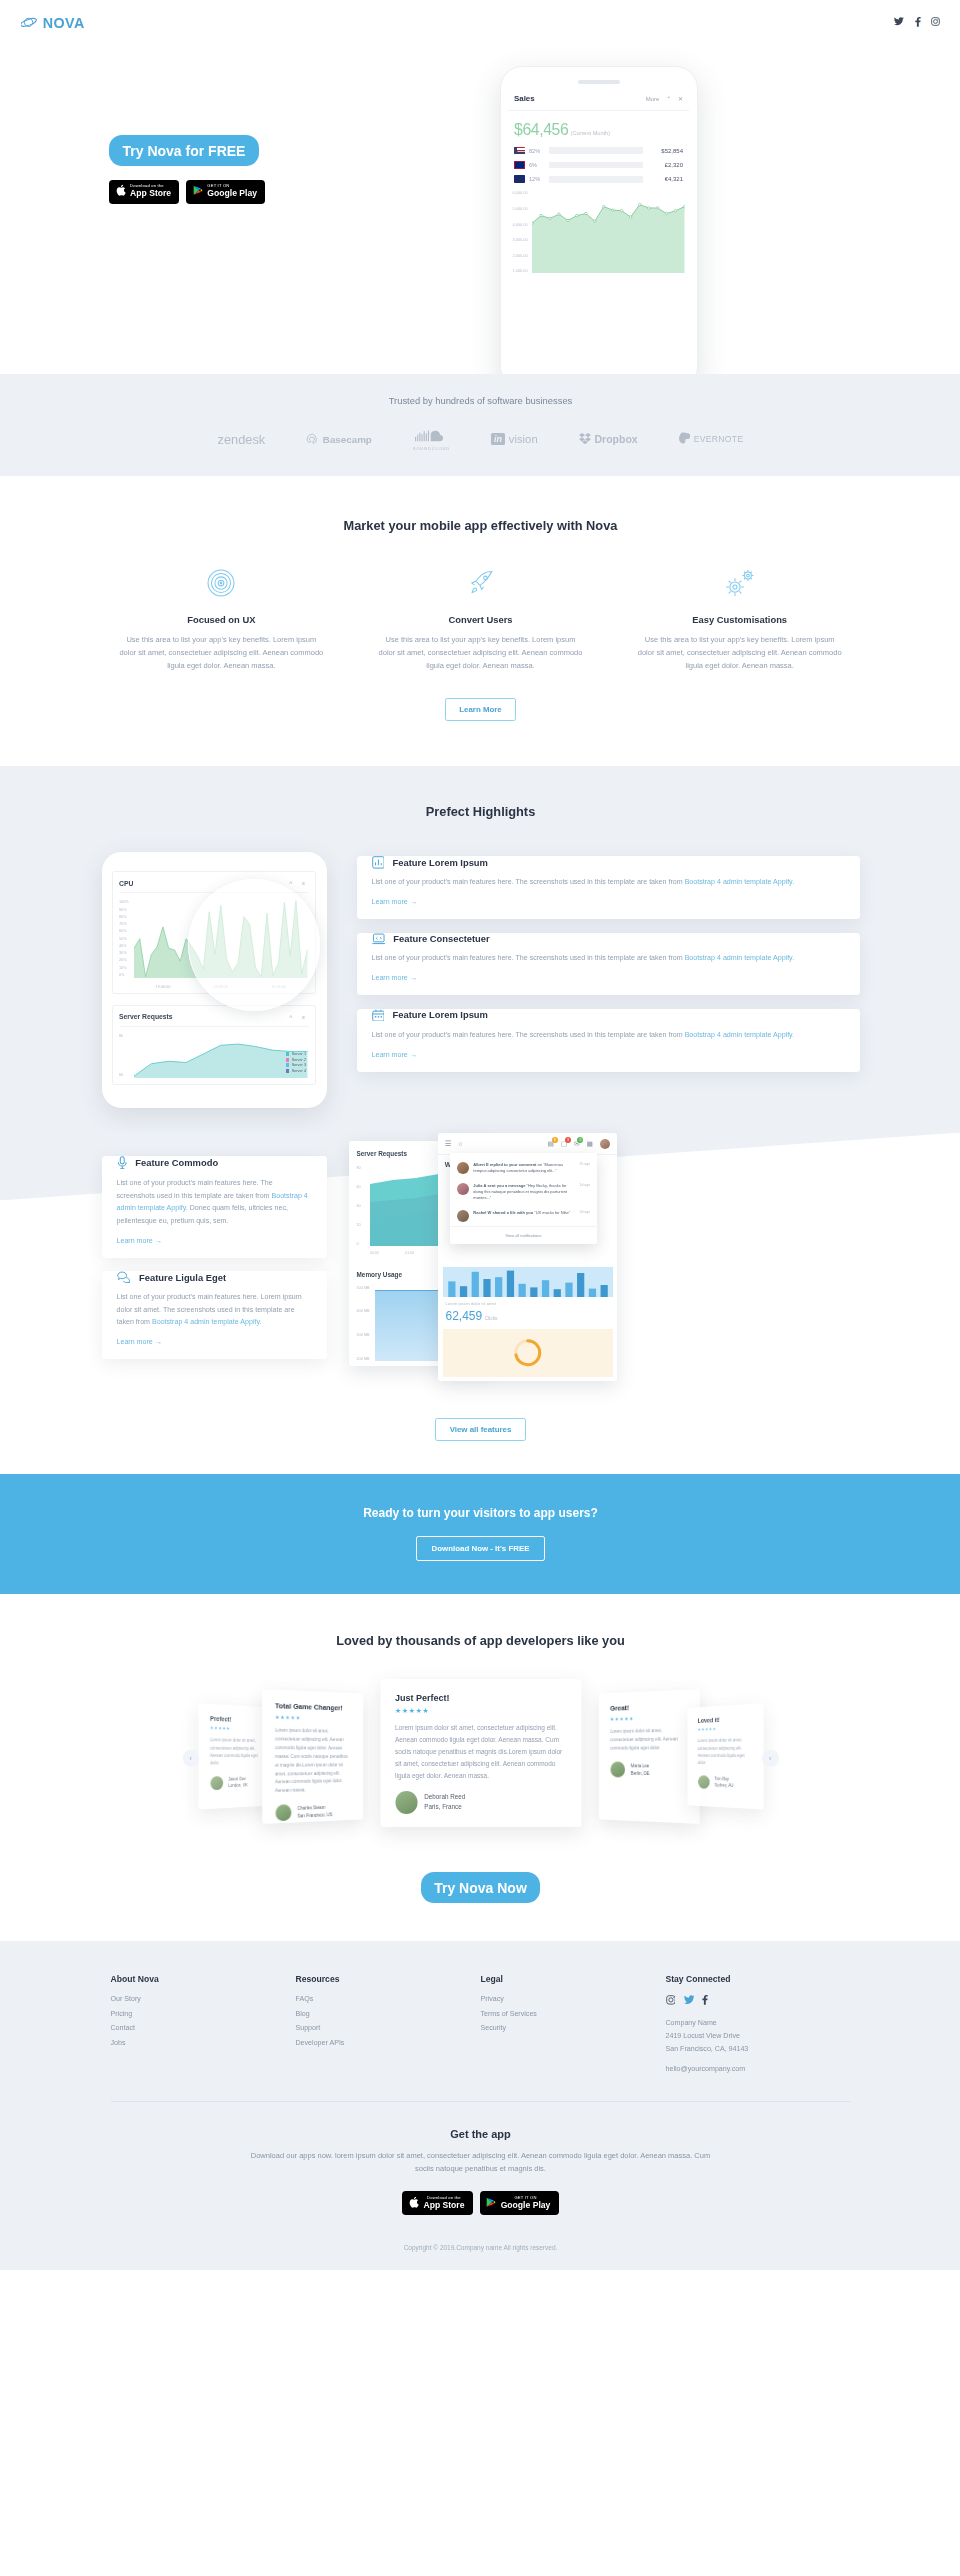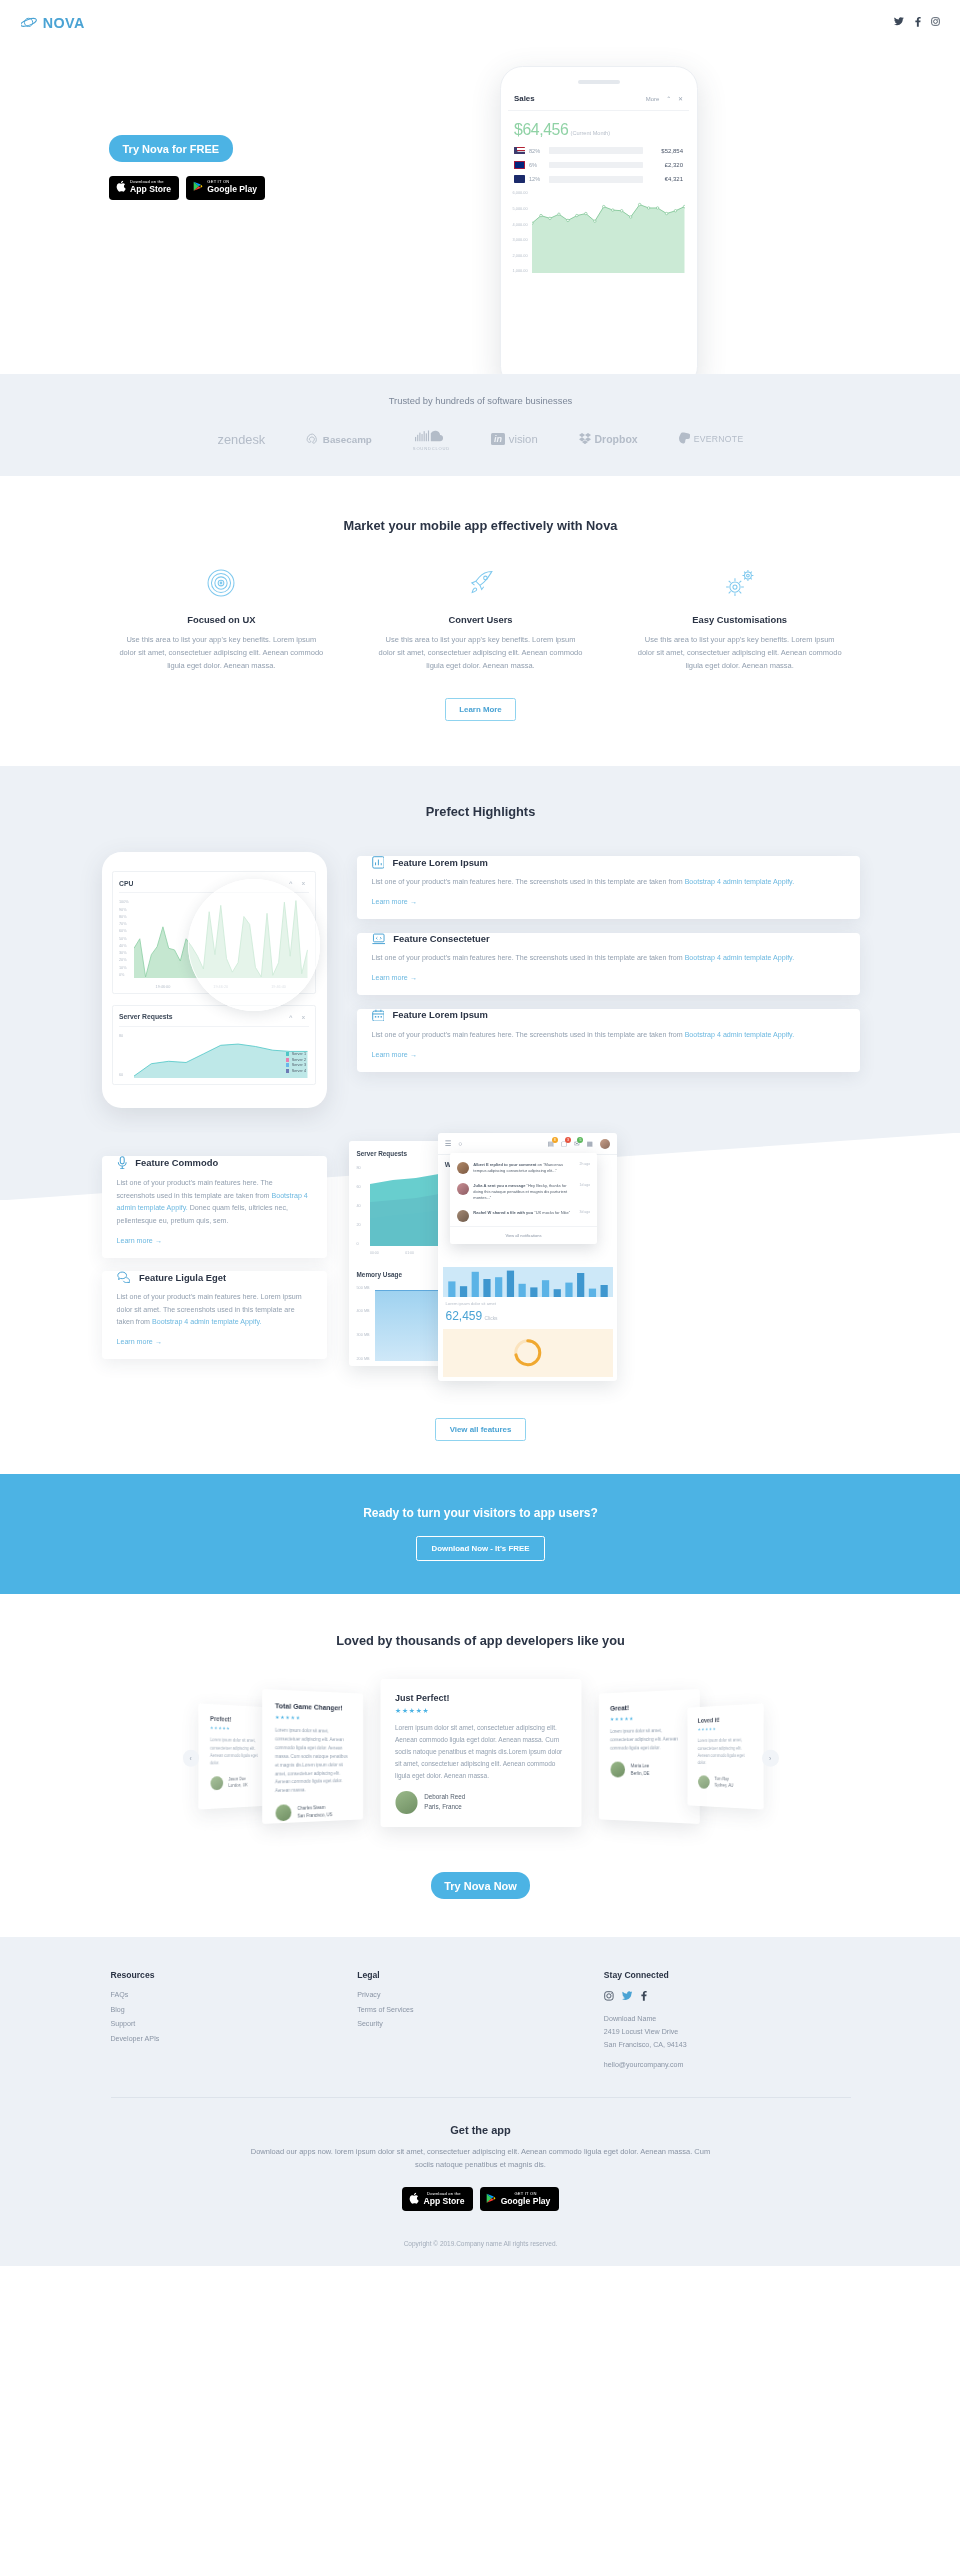--- a/index.html
+++ b/index.html
@@ -19,21 +19,21 @@
   .nav-social { display: flex; align-items: center; gap: 10.5px; color: #3c4858; }
   .nav-social span { font-size: 9.8px; line-height: 1; cursor: pointer; }
 
   
   .hero { position: relative; background: #fff; padding: 28.5px 0 0; overflow: hidden; }
   .hero-inner { display: flex; align-items: flex-start; }
   .hero-left { width: 345px; padding-left: 7.5px; padding-top: 45px; }
   .hero h1 { font-size: 22px; line-height: 1.32; font-weight: 700; color: #2b3445; letter-spacing: -0.2px; }
   .hero p.lead { margin-top: 12px; font-size: 10px; line-height: 1.75; color: #7c8798; max-width: 300px; }
   .btn { display: inline-block; border: none; cursor: pointer; font-family: inherit; }
-  .btn-primary { background: #4cb3e4; color: #fff; font-size: 11px; font-weight: 700; padding: 7.5px 13.5px; border-radius: 13px; margin-top: 16.5px; }
+  .btn-primary { background: #4cb3e4; color: #fff; font-size: 14px; font-weight: 700; padding: 7.5px 13.5px; border-radius: 13px; margin-top: 16.5px; }
   .stores { display: flex; gap: 6.8px; margin-top: 13.5px; }
   .store-badge { display: flex; align-items: center; gap: 4.5px; background: #000; color: #fff; border-radius: 3.8px; padding: 4.5px 8.3px 4.5px 6.8px; min-width: 69px; }
   .store-badge .s-sub { font-size: 4.1px; letter-spacing: 0.2px; display: block; line-height: 1.2; }
   .store-badge .s-main { font-size: 8.6px; font-weight: 600; display: block; line-height: 1.15; }
 
   
   .hero-right { flex: 1; position: relative; height: 300px; }
   .phone { position: absolute; left: 53px; top: -7.5px; width: 198px; height: 323px; background: #fff; border-radius: 22.5px; box-shadow: 0 9px 30px rgba(60,72,88,.16); border: 0.8px solid #eceff3; overflow: hidden; }
   .phone-notch { width: 42px; height: 3.8px; background: #e4e8ed; border-radius: 2.3px; margin: 12.8px auto 0; }
   .phone-screen { margin: 10.5px 7.5px 0; }
@@ -725,20 +725,27 @@
       </div>
     </div>
     <button class="btn btn-primary" style="margin-top:35px;background:#4cb3e4">Try Nova Now</button>
   </div>
 </div>
 
 <div class="footer">
   <div class="wrap">
     <div class="fcols">
       <div class="fcol">
+        <h6>About Nova</h6>
+        <a href="#">Our Story</a>
+        <a href="#">Pricing</a>
+        <a href="#">Contact</a>
+        <a href="#">Jobs</a>
+      </div>
+      <div class="fcol">
         <h6>Resources</h6>
         <a href="#">FAQs</a>
         <a href="#">Blog</a>
         <a href="#">Support</a>
         <a href="#">Developer APIs</a>
       </div>
       <div class="fcol">
         <h6>Legal</h6>
         <a href="#">Privacy</a>
         <a href="#">Terms of Services</a>
@@ -753,21 +760,21 @@
                 <circle cx="10.6" cy="3.4" r=".7" fill="#3c4858" stroke="none"></circle>
               </svg></span>
           <span><svg width="10.5" height="9" viewBox="0 0 16 13" fill="#4aa3d4">
                 <path d="M16 1.6a6.4 6.4 0 0 1-1.9.5A3.3 3.3 0 0 0 15.5.3a6.6 6.6 0 0 1-2.1.8A3.3 3.3 0 0 0 7.8 4a9.3 9.3 0 0 1-6.8-3.4 3.3 3.3 0 0 0 1 4.4A3.2 3.2 0 0 1 .5 4.6v.1c0 1.6 1.1 2.9 2.6 3.2a3.3 3.3 0 0 1-1.5.1 3.3 3.3 0 0 0 3.1 2.3A6.6 6.6 0 0 1 0 11.7a9.3 9.3 0 0 0 5 1.5c6 0 9.3-5 9.3-9.3v-.4A6.7 6.7 0 0 0 16 1.6z"></path>
               </svg></span>
           <span><svg width="6" height="9.8" viewBox="0 0 9 16" fill="#3c4858">
                 <path d="M5.8 16V8.7h2.5l.4-2.9H5.8V4c0-.8.2-1.4 1.4-1.4h1.6V.1C8.5.1 7.6 0 6.5 0 4.2 0 2.7 1.4 2.7 4v1.8H.2v2.9h2.5V16h3.1z"></path>
               </svg></span>
         </div>
         <div class="addr">
-          <div>Download Name</div>
+          <div>Company Name</div>
           <div>2419 Locust View Drive</div>
           <div>San Francisco, CA, 94143</div>
           <div style="margin-top:7.5px">hello@yourcompany.com</div>
         </div>
       </div>
     </div>
     <div class="fdiv"></div>
 
     <div class="getapp">
       <h4>Get the app</h4>

